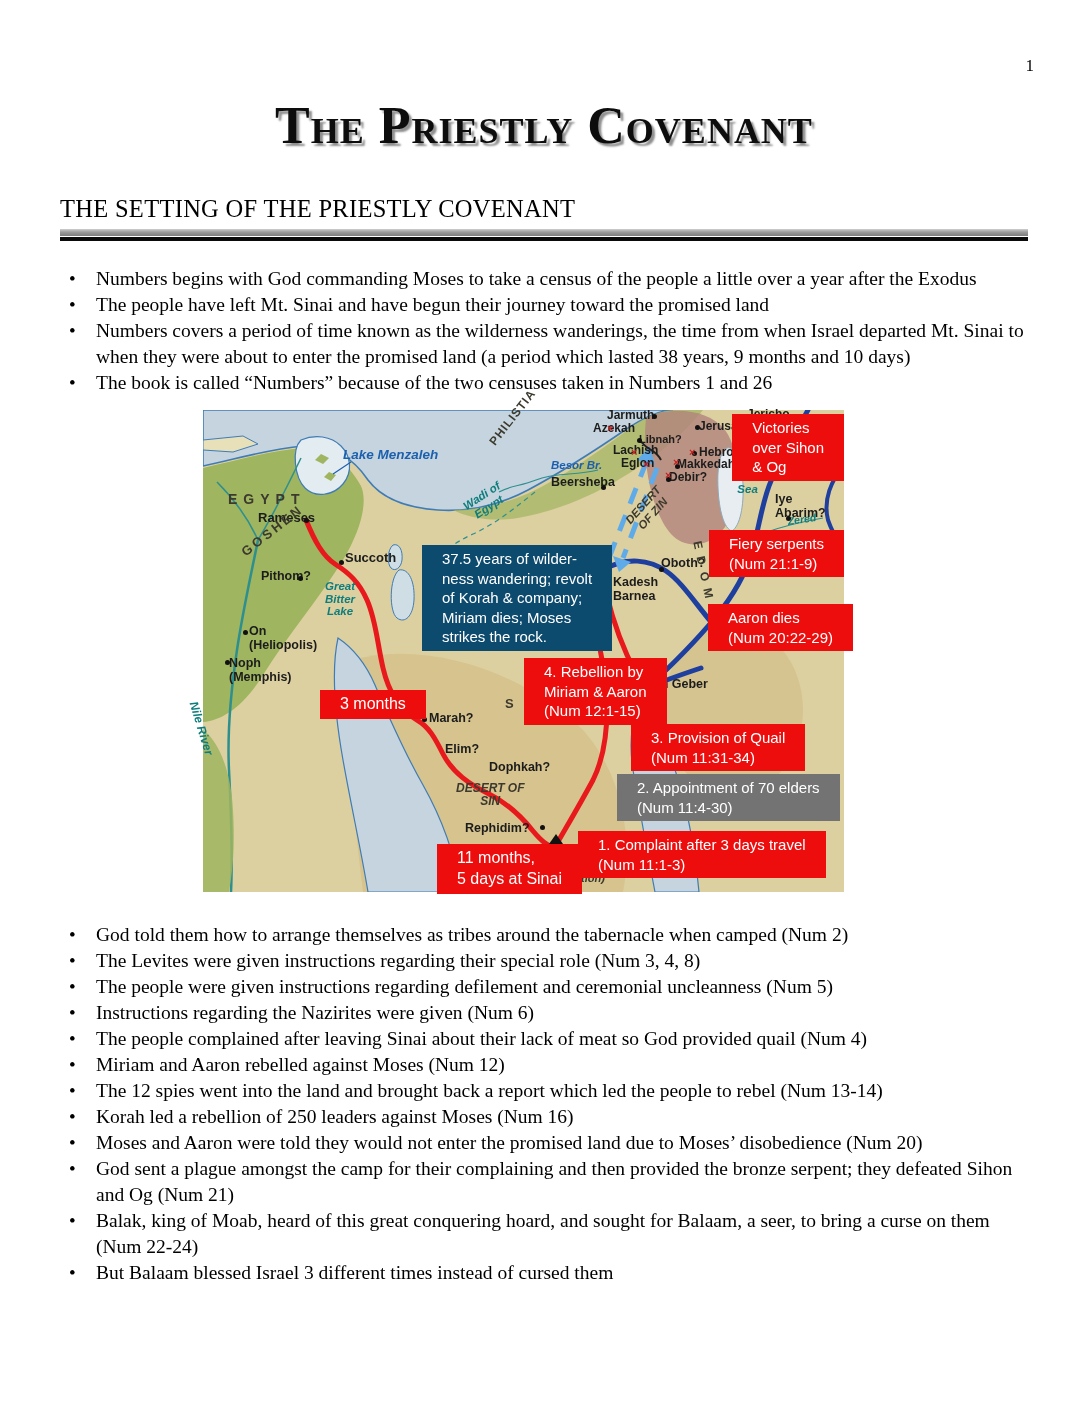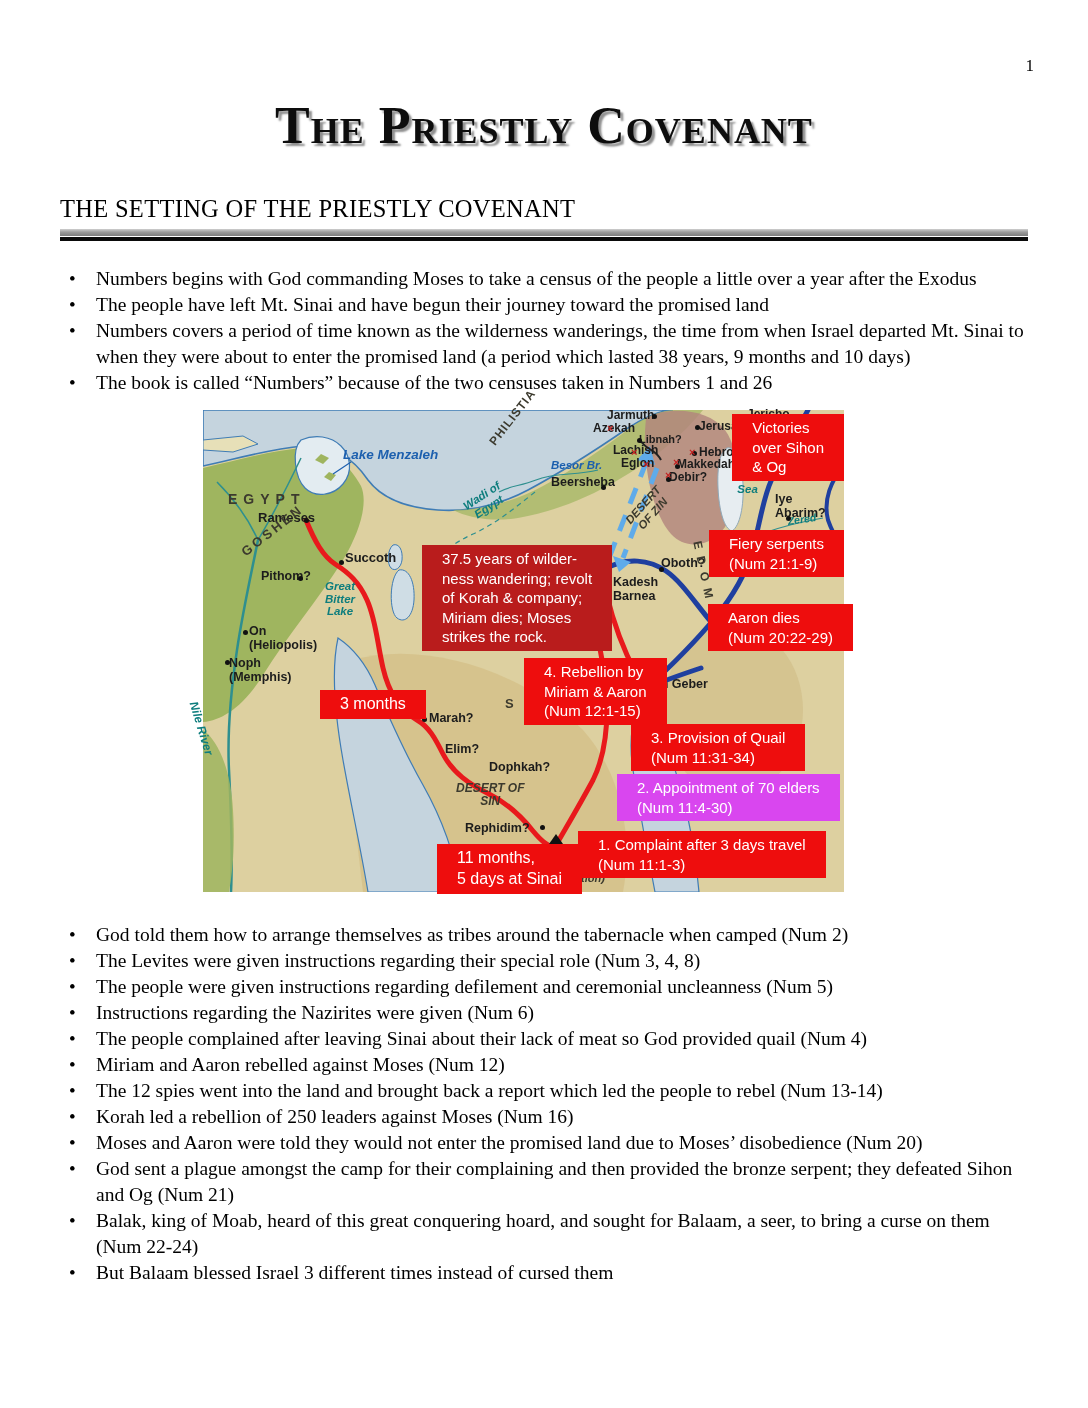--- a/index.html
+++ b/index.html
@@ -184,33 +184,33 @@
         <div class="xm" style="left: 470px; top: 46px;">×</div>
         <div class="xm" style="left: 462px; top: 59px;">×</div>
         <div class="xm" style="left: 486px; top: 36px;">×</div>
       </div>
     <div id="map-callouts">
         <div class="co" style="right: 0px; top: 4px; font-size: 15px; background: rgb(238, 13, 13);">Victories
 over Sihon
 &amp; Og</div>
         <div class="co" style="right: 0px; top: 120px; font-size: 15px; background: rgb(238, 13, 13);">Fiery serpents
 (Num 21:1-9)</div>
-        <div class="co" style="left: 219px; top: 135px; font-size: 15px; background: #b91c1c;">37.5 years of wilder-
+        <div class="co" style="left: 219px; top: 135px; font-size: 15px; background: #0c4a6e;">37.5 years of wilder-
 ness wandering; revolt
 of Korah &amp; company;
 Miriam dies; Moses
 strikes the rock.</div>
         <div class="co" style="left: 505px; top: 194px; font-size: 15px; background: rgb(238, 13, 13);">Aaron dies
 (Num 20:22-29)</div>
         <div class="co" style="left: 321px; top: 248px; font-size: 15px; background: rgb(238, 13, 13);">4. Rebellion by
 Miriam &amp; Aaron
 (Num 12:1-15)</div>
         <div class="co" style="left: 428px; top: 314px; font-size: 15px; background: rgb(238, 13, 13);">3. Provision of Quail
 (Num 11:31-34)</div>
-        <div class="co" style="left: 414px; top: 364px; font-size: 15px; background: #d946ef;">2. Appointment of 70 elders
+        <div class="co" style="left: 414px; top: 364px; font-size: 15px; background: #737373;">2. Appointment of 70 elders
 (Num 11:4-30)</div>
         <div class="co" style="left: 375px; top: 421px; font-size: 15px; background: rgb(238, 13, 13);">1. Complaint after 3 days travel
 (Num 11:1-3)</div>
         <div class="co" style="left: 117px; top: 280px; font-size: 16px; background: rgb(238, 13, 13);">3 months</div>
         <div class="co" style="left: 234px; top: 434px; font-size: 16px; background: rgb(238, 13, 13);">11 months,
 5 days at Sinai</div>
       </div>
   </div>
 
   <ul class="bullets" id="summary-list">

